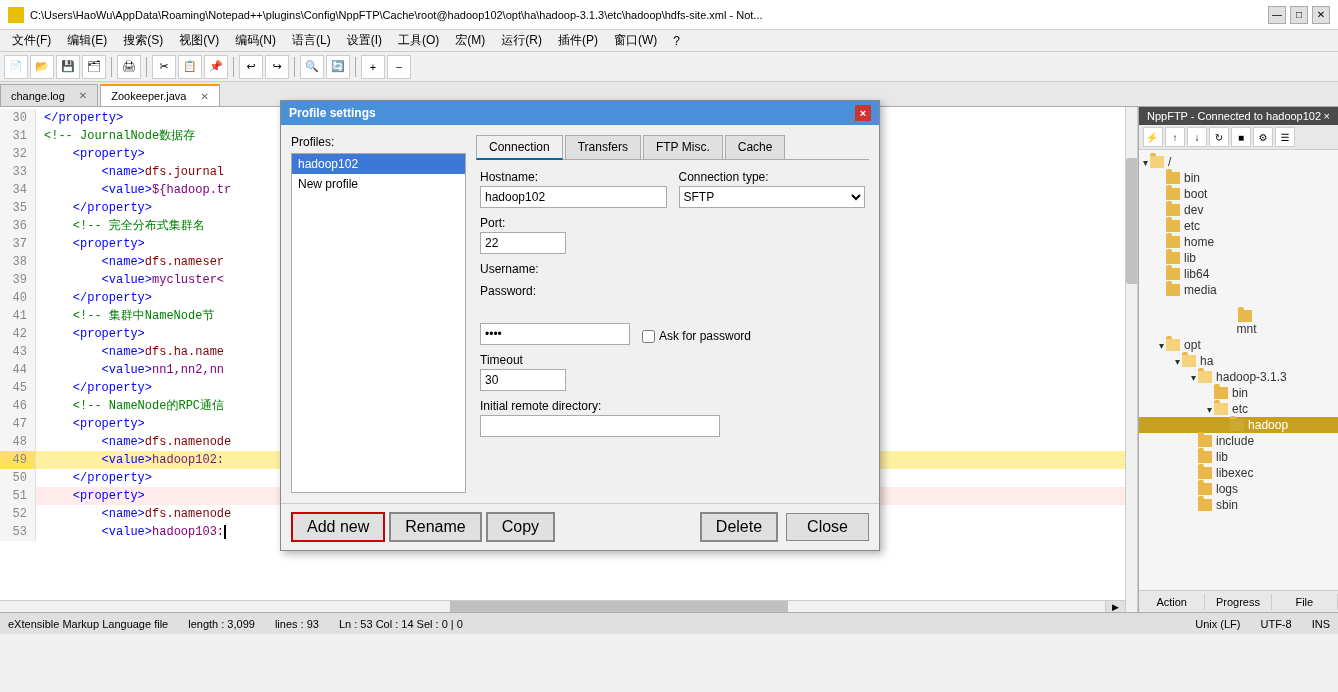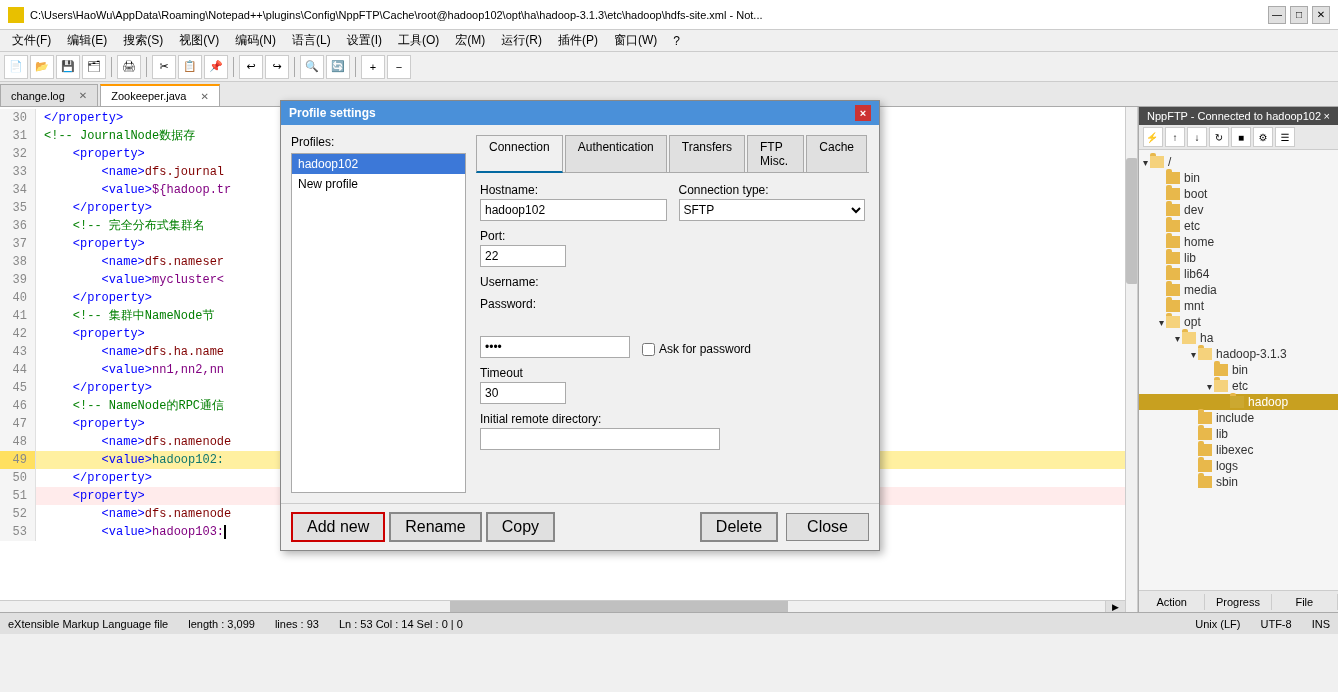--- a/index.html
+++ b/index.html
@@ -572,21 +572,21 @@
       <div class="editor-line">
         <span class="line-num">47</span>
         <span class="line-content">&nbsp;&nbsp;&nbsp;&nbsp;<span class="xml-tag">&lt;property&gt;</span></span>
       </div>
       <div class="editor-line">
         <span class="line-num">48</span>
         <span class="line-content">&nbsp;&nbsp;&nbsp;&nbsp;&nbsp;&nbsp;&nbsp;&nbsp;<span class="xml-tag">&lt;name&gt;</span><span style="color:#800000">dfs.namenode</span></span>
       </div>
       <div class="editor-line" style="background:#fff0a0">
         <span class="line-num" style="background:#ffe060">49</span>
-        <span class="line-content">&nbsp;&nbsp;&nbsp;&nbsp;&nbsp;&nbsp;&nbsp;&nbsp;<span class="xml-tag">&lt;value&gt;</span><span style="color:#0f766e">hadoop102:</span></span>
+        <span class="line-content">&nbsp;&nbsp;&nbsp;&nbsp;&nbsp;&nbsp;&nbsp;&nbsp;<span class="xml-tag">&lt;value&gt;</span><span style="color:#701a75">hadoop102:</span></span>
       </div>
       <div class="editor-line">
         <span class="line-num">50</span>
         <span class="line-content">&nbsp;&nbsp;&nbsp;&nbsp;<span class="xml-tag">&lt;/property&gt;</span></span>
       </div>
       <div class="editor-line" style="background: rgba(255,0,0,0.08)">
         <span class="line-num">51</span>
         <span class="line-content">&nbsp;&nbsp;&nbsp;&nbsp;<span class="xml-tag">&lt;property&gt;</span></span>
       </div>
       <div class="editor-line">
@@ -663,21 +663,21 @@
       <div class="tree-item" style="padding-left:20px;">
         <span style="margin-right:2px; font-size:10px; visibility:hidden;">▸</span>
         <span class="small-folder"></span>
         <span>lib64</span>
       </div>
       <div class="tree-item" style="padding-left:20px;">
         <span style="margin-right:2px; font-size:10px; visibility:hidden;">▸</span>
         <span class="small-folder"></span>
         <span>media</span>
       </div>
-      <div class="tree-item" style="padding-left:20px;">
+      <div class="tree-item" style="padding-left:20px;flex-direction:column;">
         <span style="margin-right:2px; font-size:10px; visibility:hidden;">▸</span>
         <span class="small-folder"></span>
         <span>mnt</span>
       </div>
       <div class="tree-item" style="padding-left:20px;">
         <span style="margin-right:2px; font-size:10px;">▾</span>
         <span class="small-folder folder-open"></span>
         <span>opt</span>
       </div>
       <div class="tree-item" style="padding-left:36px;">
@@ -766,21 +766,20 @@
         <div class="profiles-list">
           <div class="profile-item selected">hadoop102</div>
           <div class="profile-item">New profile</div>
         </div>
       </div>
 
       <div class="settings-panel">
 
         <div class="tab-strip">
           <div class="settings-tab active">Connection</div>
-          <div class="settings-tab">Authentication</div>
           <div class="settings-tab">Transfers</div>
           <div class="settings-tab">FTP Misc.</div>
           <div class="settings-tab">Cache</div>
         </div>
 
         <div style="padding: 0 4px;">
 
           <div class="form-row">
             <div class="form-col">
               <div class="form-label">Hostname:</div>

